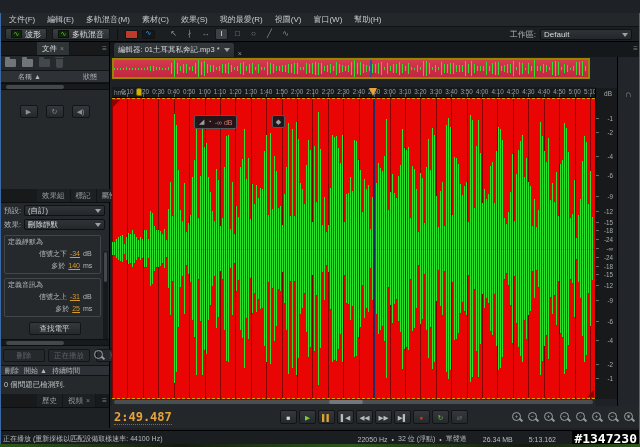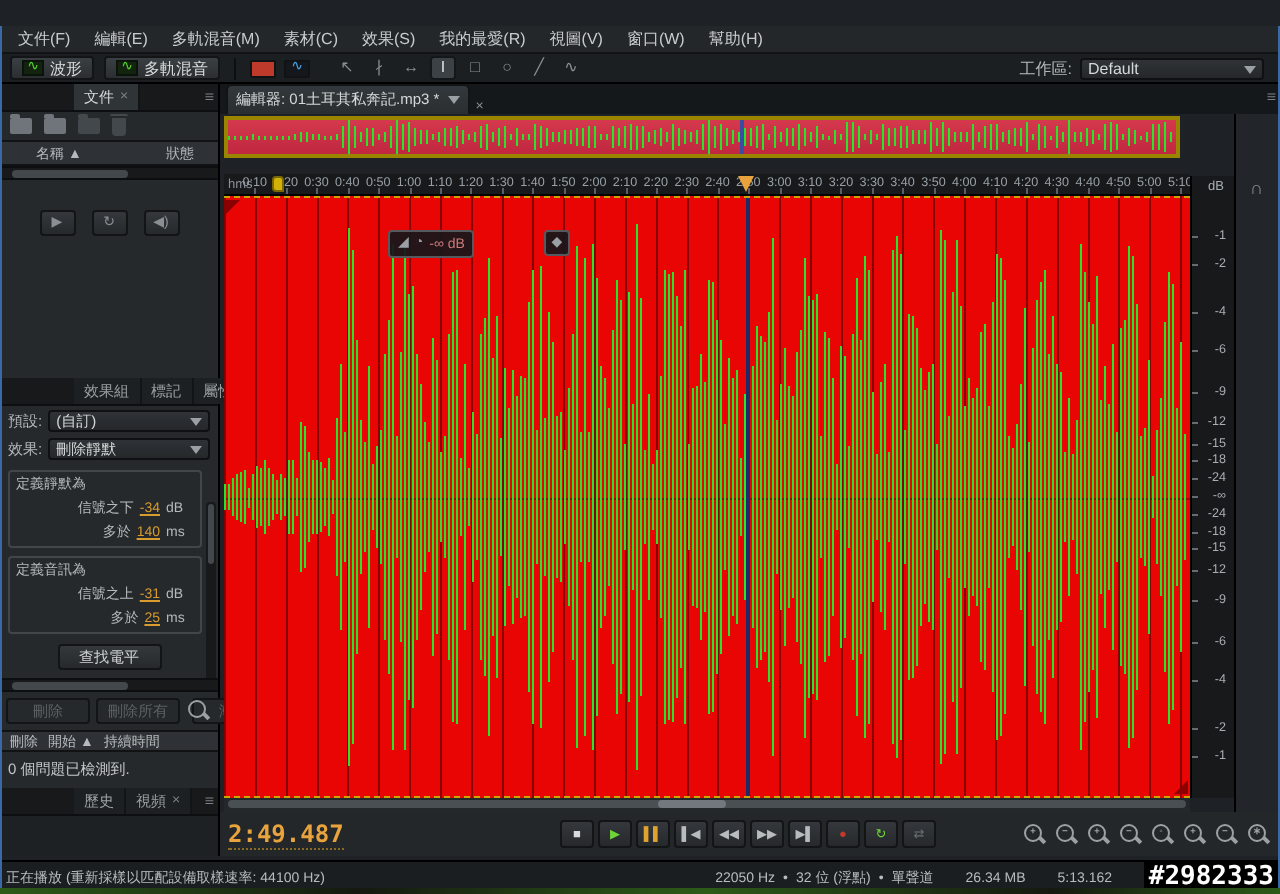--- a/index.html
+++ b/index.html
@@ -298,21 +298,21 @@
           <span class="gb-unit">ms</span>
         </div>
     </div>
     <div class="pbtn" id="find-levels" data-interactable="true">查找電平</div>
     <div id="diag-vscroll" data-interactable="true"></div>
     <div class="hscroll" style="margin-top:4px" data-interactable="true">
         <span class="thumb"></span>
       </div>
     <div id="diag-actions">
       <div class="pbtn disabled" data-interactable="true">刪除</div>
-      <div class="pbtn disabled" data-interactable="true">刪除所有</div>
+      <div class="pbtn disabled" data-interactable="true">正在播放</div>
       <div class="mag" data-interactable="true">
           <i>&nbsp;</i>
         </div>
       <div class="pbtn disabled" data-interactable="true">漸變</div>
     </div>
     <div id="diag-list-header" data-interactable="false">
         <span class="lcol" data-interactable="true">刪除</span>
         <span class="lcol" data-interactable="true">開始 ▲</span>
         <span class="lcol" data-interactable="true">持續時間</span>
       </div>
@@ -934,18 +934,18 @@
       <span>•</span>
       <span>32 位 (浮點)</span>
       <span>•</span>
       <span>單聲道</span>
       <span class="gap"></span>
       <span>26.34 MB</span>
       <span class="gap"></span>
       <span>5:13.162</span>
     </span>
   </div>
-  <div id="watermark" data-interactable="false">#2982333</div>
+  <div id="watermark" data-interactable="false">#1347230</div>
   <div id="bottom-edge" data-interactable="false"></div>
   <div class="edge" style="left:0" data-interactable="false"></div>
   <div class="edge" style="right:0" data-interactable="false"></div>
 
 </div>
 
 </body></html>

